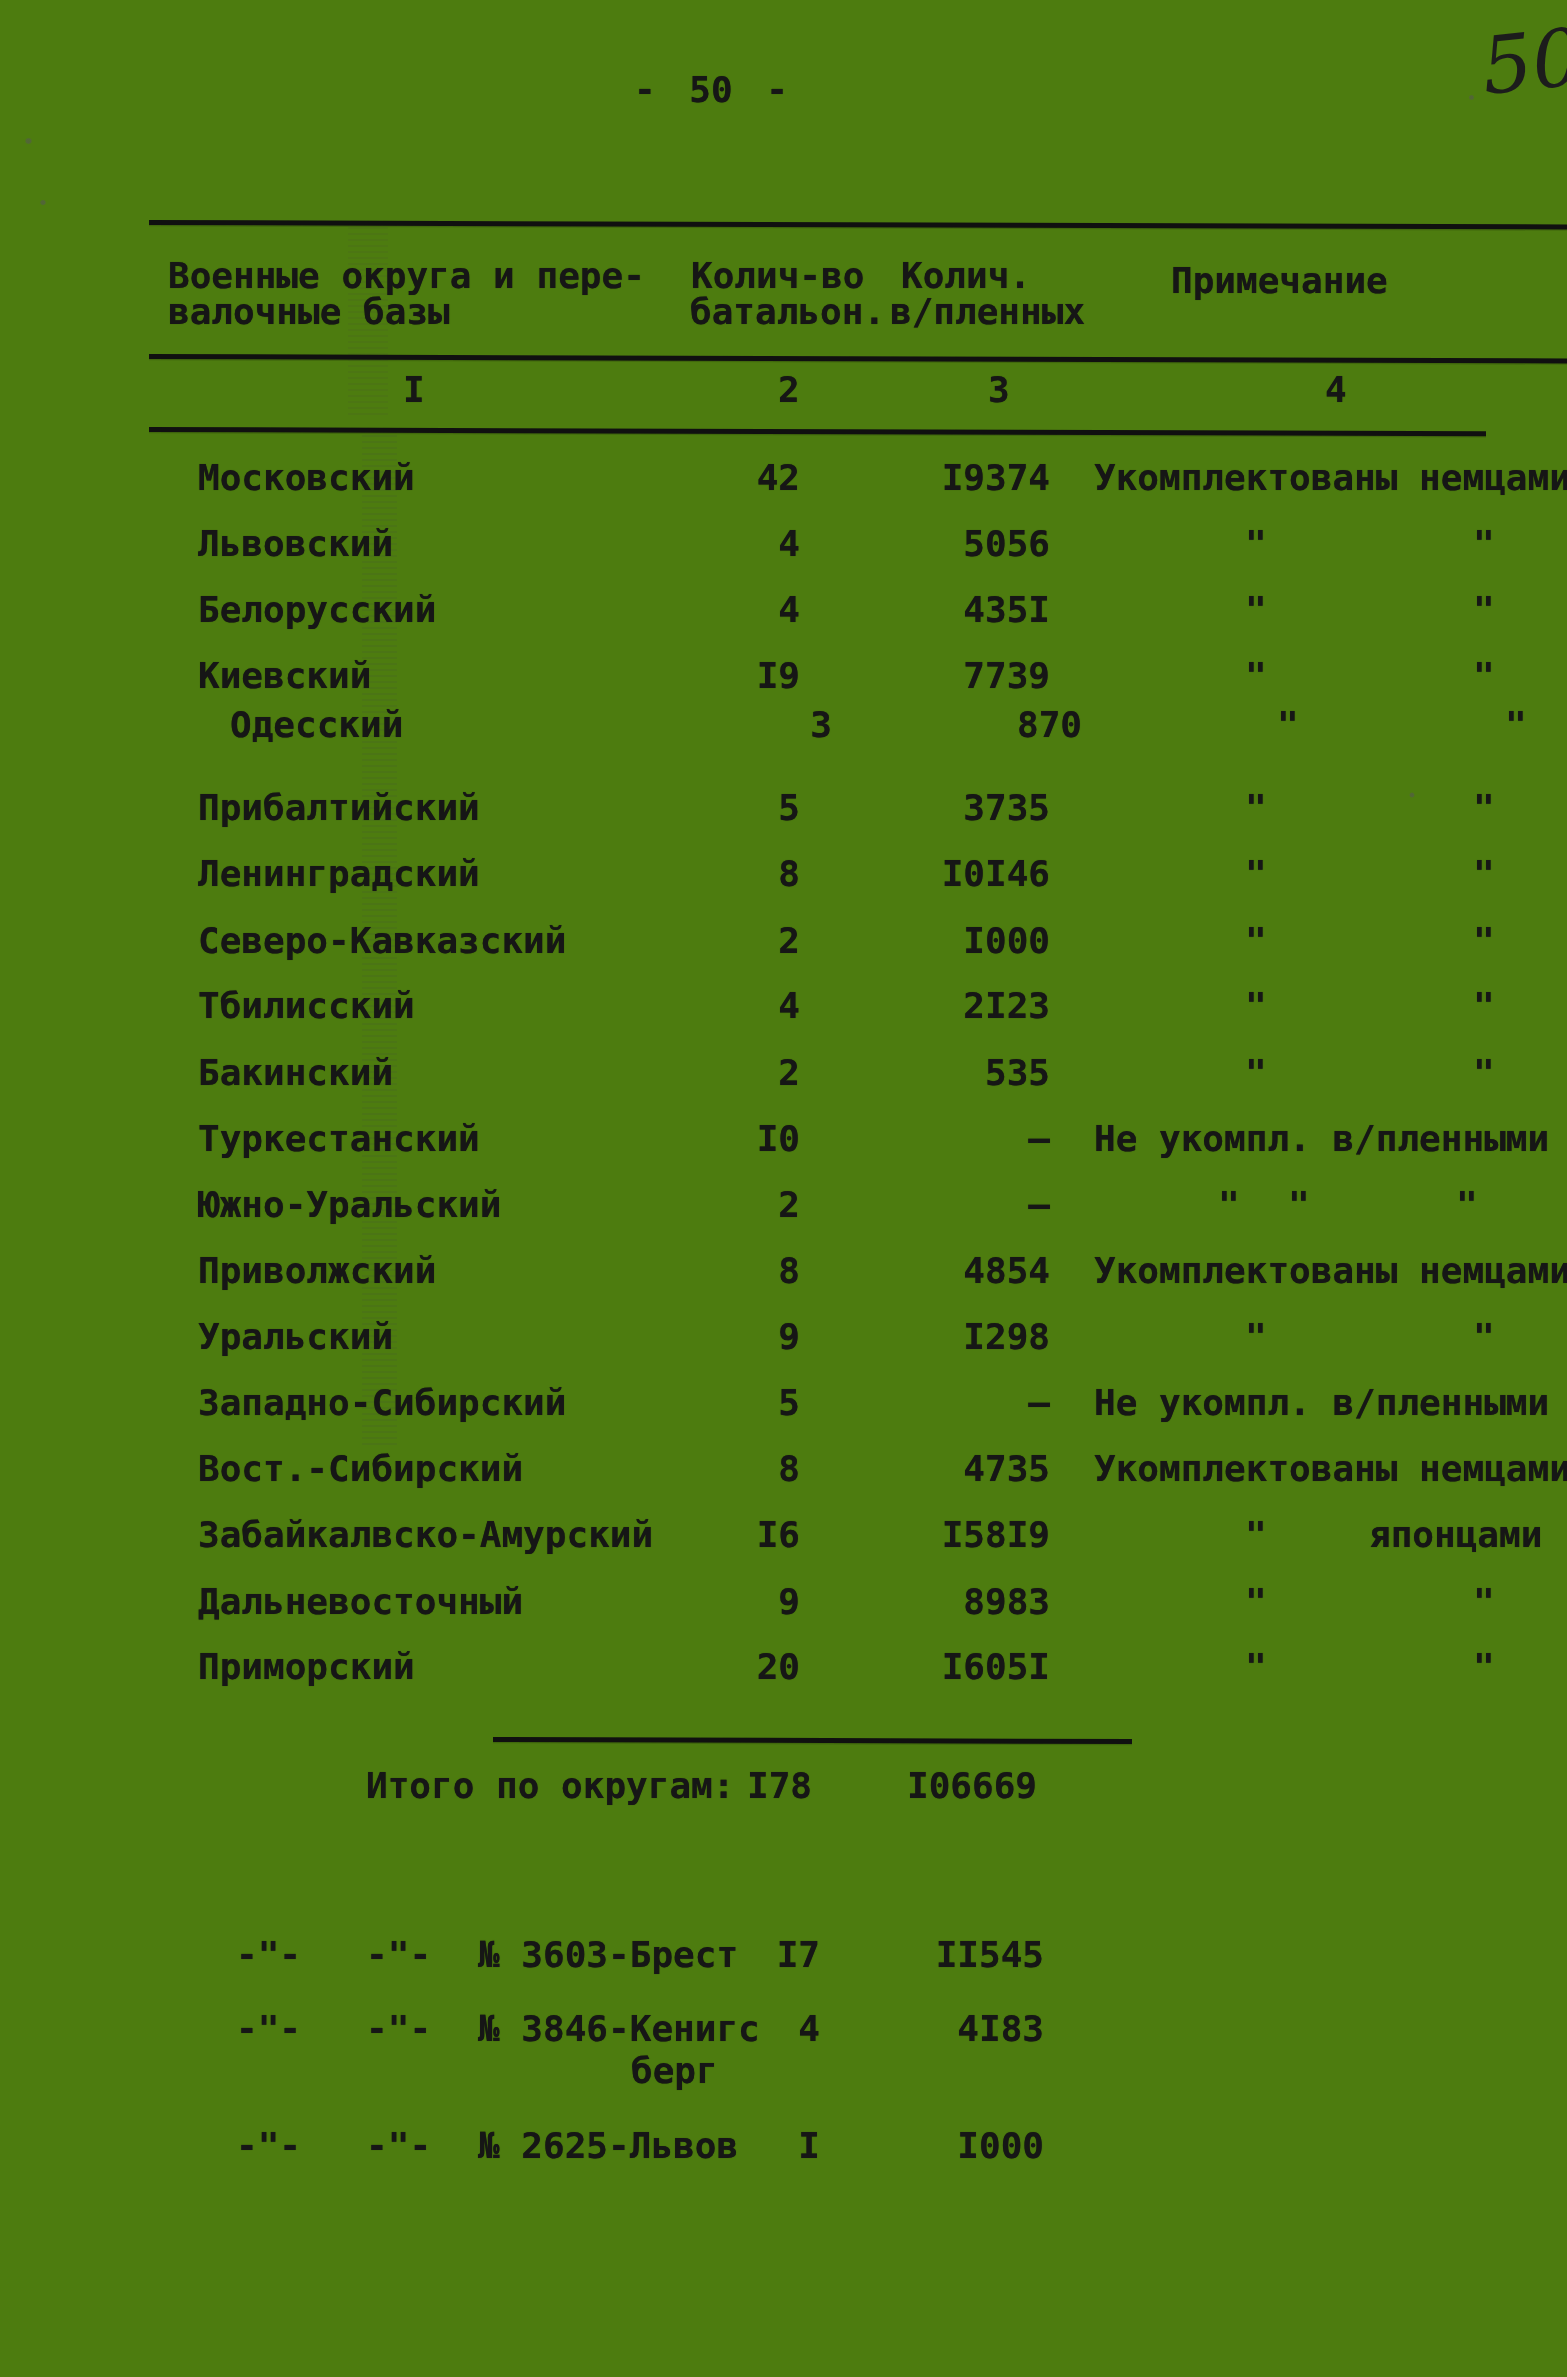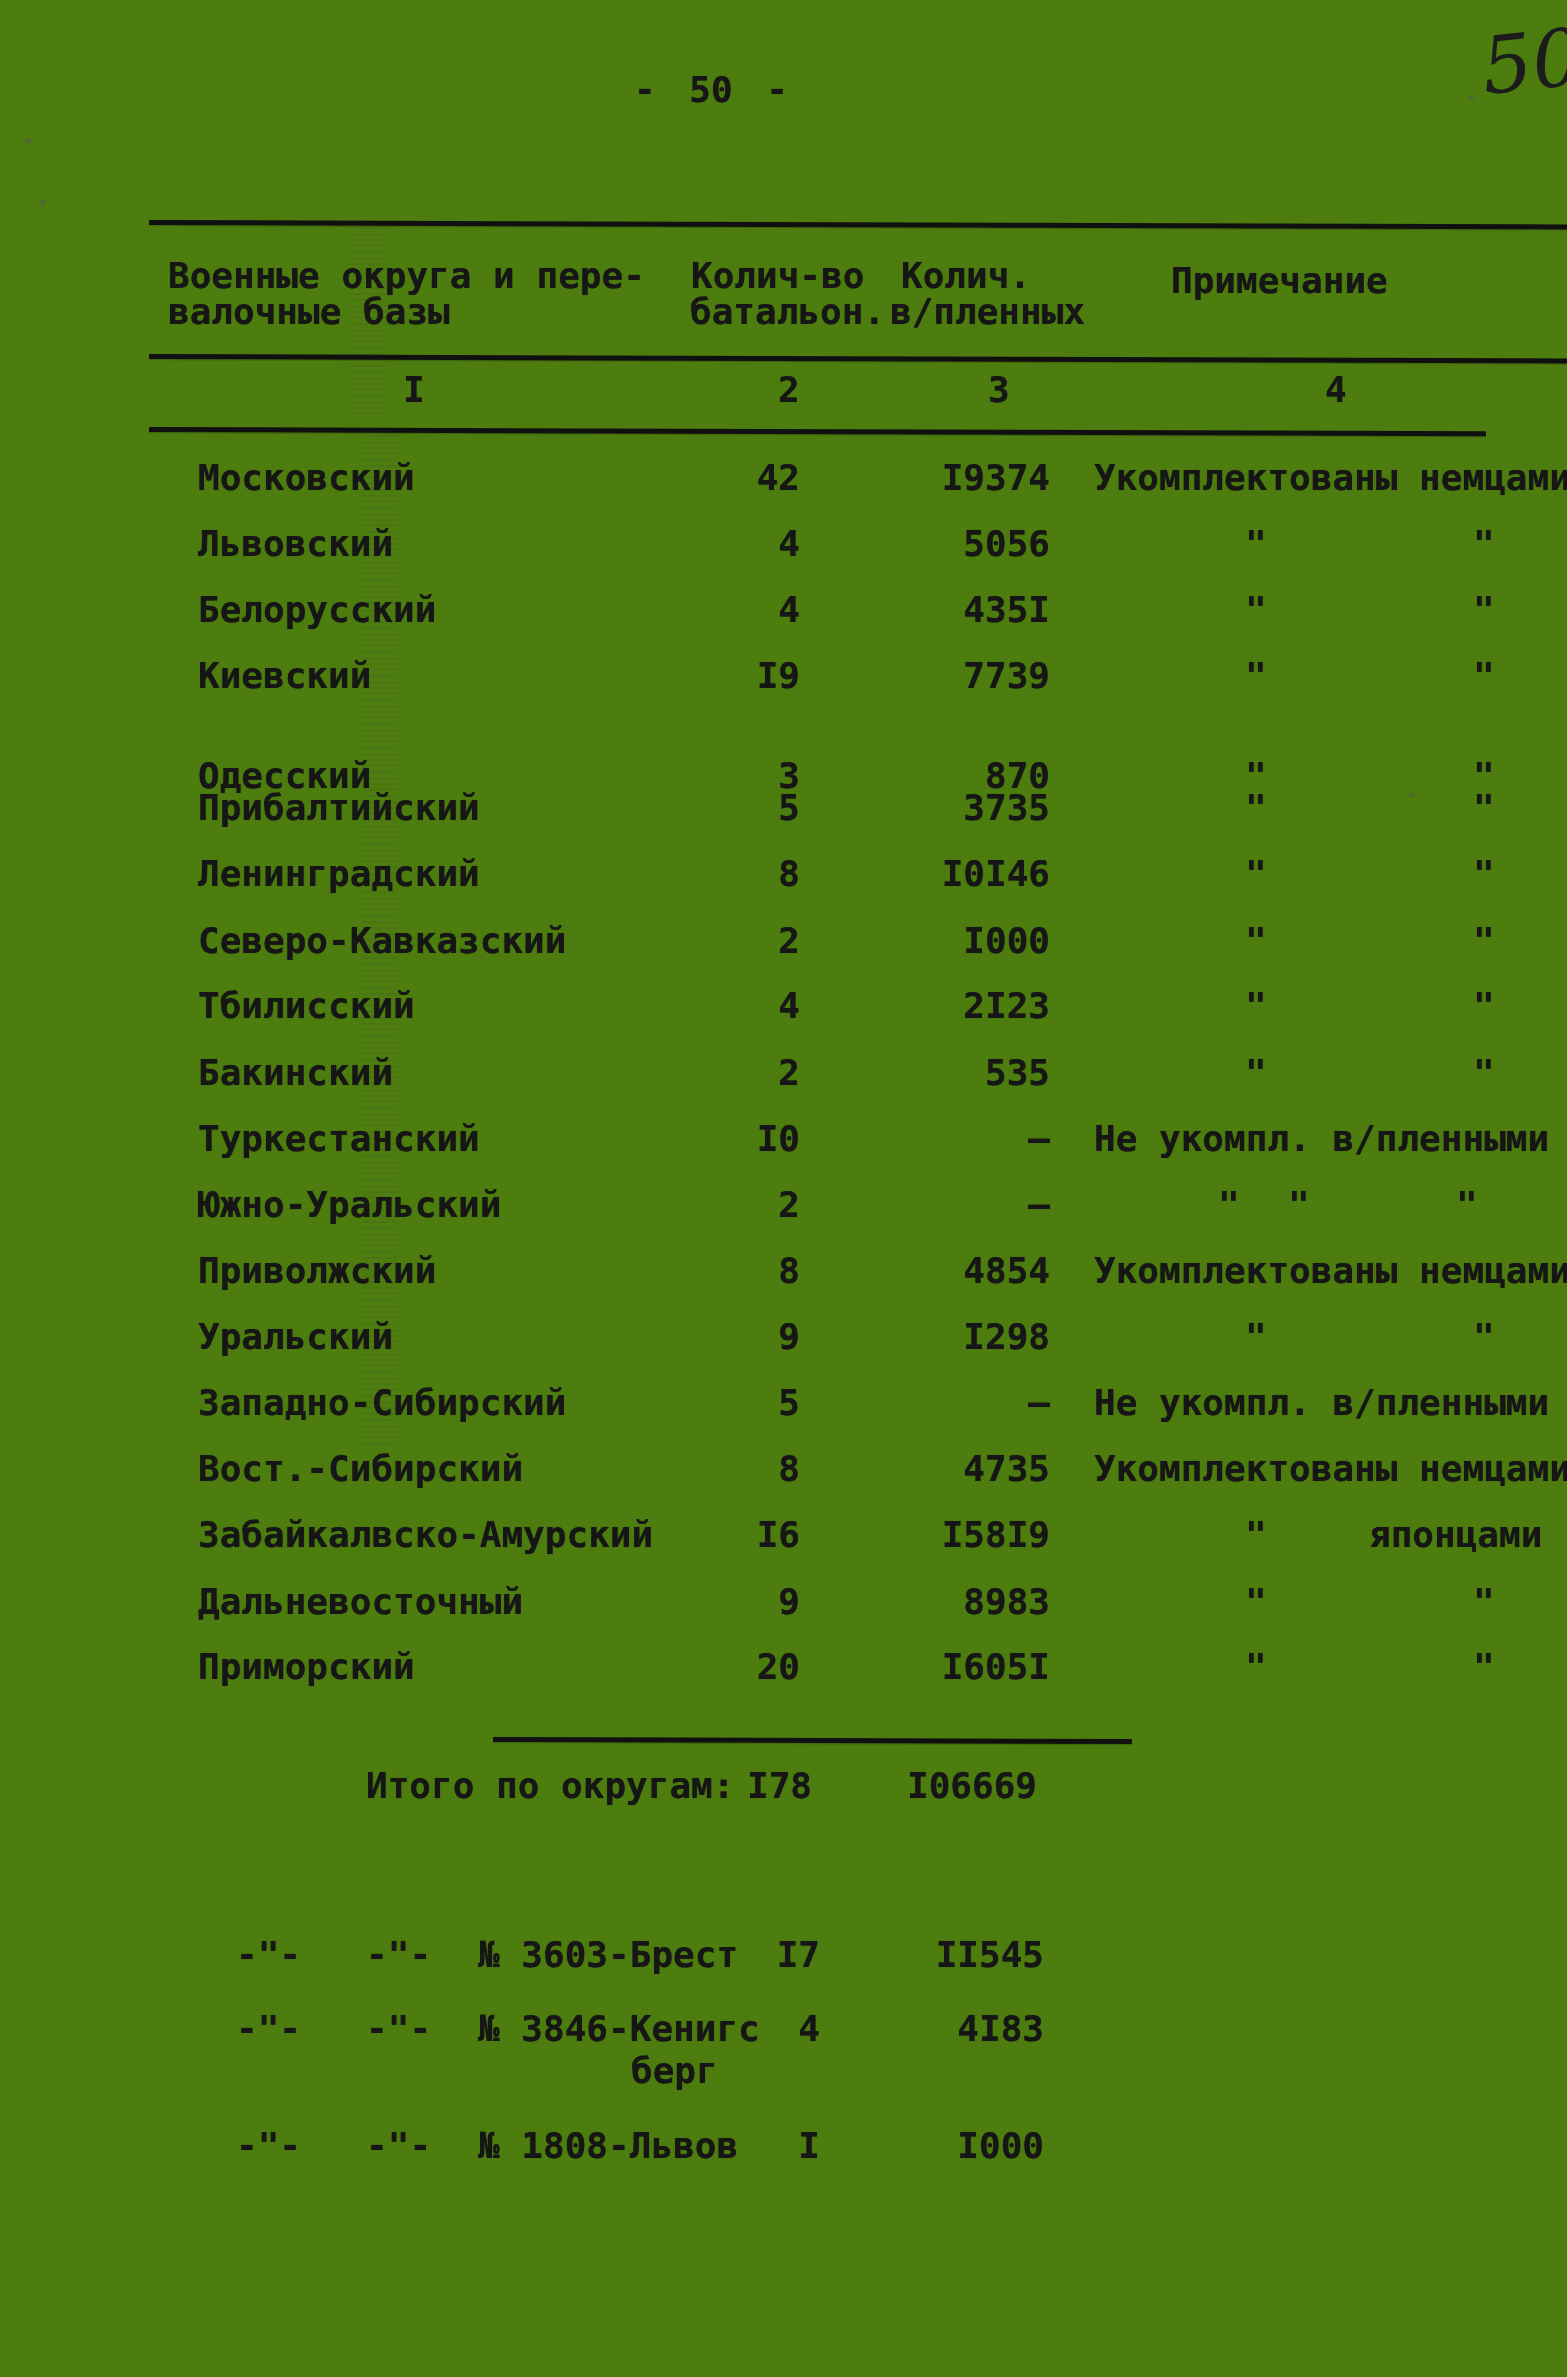--- a/index.html
+++ b/index.html
@@ -88,21 +88,21 @@
     <span class="t c4a">"</span>
     <span class="t c4b">"</span>
   </div>
   <div class="row" style="top:652px;">
     <span class="t c1">Киевский</span>
     <span class="t c2">I9</span>
     <span class="t c3">7739</span>
     <span class="t c4a">"</span>
     <span class="t c4b">"</span>
   </div>
-  <div class="row" style="top:752px;">
+  <div class="row" style="top:701px;margin-left:32px;">
     <span class="t c1">Одесский</span>
     <span class="t c2">3</span>
     <span class="t c3">870</span>
     <span class="t c4a">"</span>
     <span class="t c4b">"</span>
   </div>
   <div class="row" style="top:784px;">
     <span class="t c1">Прибалтийский</span>
     <span class="t c2">5</span>
     <span class="t c3">3735</span>
@@ -213,19 +213,19 @@
   </div>
   <div class="base-row" style="top:2005px;">
     <span class="t b1d">-"-   -"-</span>
     <span class="t bn">№ 3846-Кенигс</span>
     <span class="t b2">4</span>
     <span class="t b3">4I83</span>
   </div>
   <div class="t" style="left:631px;top:2052px;">берг</div>
   <div class="base-row" style="top:2122px;">
     <span class="t b1d">-"-   -"-</span>
-    <span class="t bn">№ 1808-Львов</span>
+    <span class="t bn">№ 2625-Львов</span>
     <span class="t b2">I</span>
     <span class="t b3">I000</span>
   </div>
 
 </div>
 
 
 </body></html>

